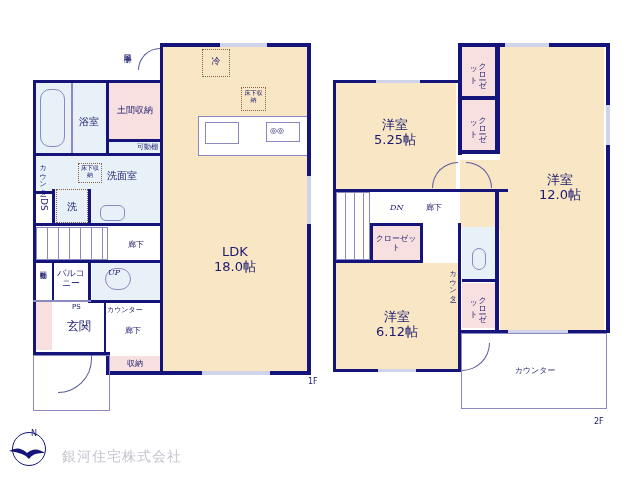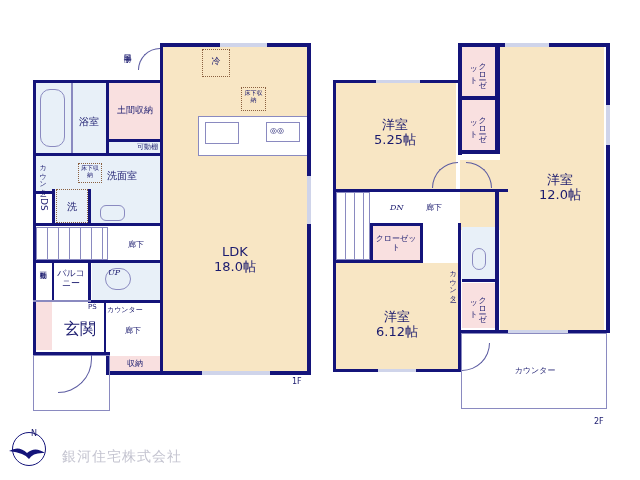--- a/index.html
+++ b/index.html
@@ -94,27 +94,27 @@
   <div class="lbl" style="left:110px;top:105px;width:50px;font-size:9px;">土間収納</div>
   <div class="lbl sm" style="left:112px;top:143px;width:46px;font-size:7px;text-align:right;">可動棚</div>
   <div class="lbl" style="left:102px;top:170px;width:40px;font-size:10px;">洗面室</div>
   <div class="lbl vert" style="left:38px;top:160px;height:30px;font-size:7px;">カウンター</div>
   <div class="lbl vert" style="left:38px;top:198px;font-size:9px;">DS</div>
   <div class="lbl" style="left:62px;top:201px;width:20px;font-size:10px;">洗</div>
   <div class="lbl sm" style="left:108px;top:240px;font-style:italic;font-family:'DejaVu Serif',serif;margin-top:28px;">UP</div>
   <div class="lbl sm" style="left:128px;top:240px;">廊下</div>
   <div class="lbl vert" style="left:38px;top:266px;font-size:7px;">可動棚</div>
   <div class="lbl" style="left:56px;top:268px;width:30px;font-size:9px;white-space:normal;">バルコニー</div>
-  <div class="lbl xs" style="left:88px;top:303px;font-size:7px;">PS</div>
+  <div class="lbl xs" style="left:72px;top:303px;font-size:7px;">PS</div>
   <div class="lbl xs" style="left:107px;top:306px;font-size:7px;">カウンター</div>
-  <div class="lbl" style="left:64px;top:320px;width:30px;font-size:16px;">玄関</div>
+  <div class="lbl" style="left:64px;top:320px;width:30px;font-size:12px;">玄関</div>
   <div class="lbl sm" style="left:118px;top:326px;width:30px;">廊下</div>
   <div class="lbl sm" style="left:118px;top:359px;width:34px;">収納</div>
   <div class="lbl vert" style="left:122px;top:48px;font-size:8px;">勝手口</div>
-  <div class="lbl sm" style="left:292px;top:377px;text-align:right;">1F</div>
+  <div class="lbl sm" style="left:308px;top:377px;text-align:right;">1F</div>
 </div>
 
 <div>
   <div class="room beige" style="left:336px;top:83px;width:120px;height:106px;"></div>
   <div class="room beige" style="left:500px;top:46px;width:104px;height:284px;"></div>
   <div class="room beige" style="left:460px;top:160px;width:44px;height:70px;"></div>
   <div class="room beige" style="left:336px;top:263px;width:123px;height:106px;"></div>
   <div class="room pink" style="left:462px;top:46px;width:33px;height:50px;"></div>
   <div class="room pink" style="left:462px;top:100px;width:33px;height:50px;"></div>
   <div class="room pink" style="left:372px;top:226px;width:48px;height:34px;"></div>

